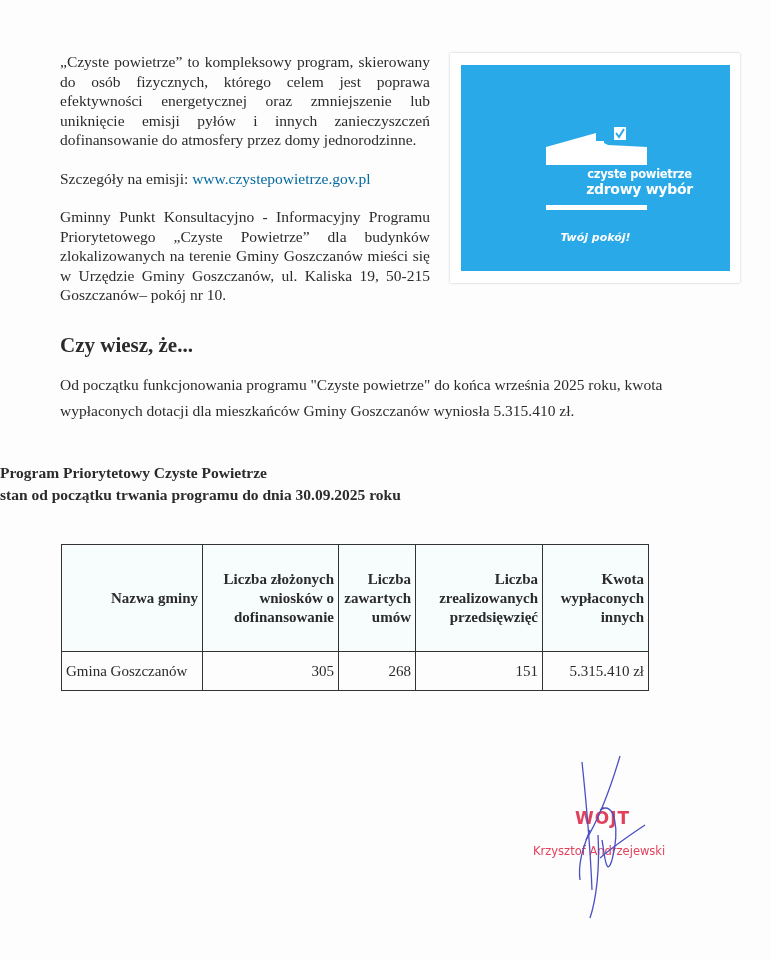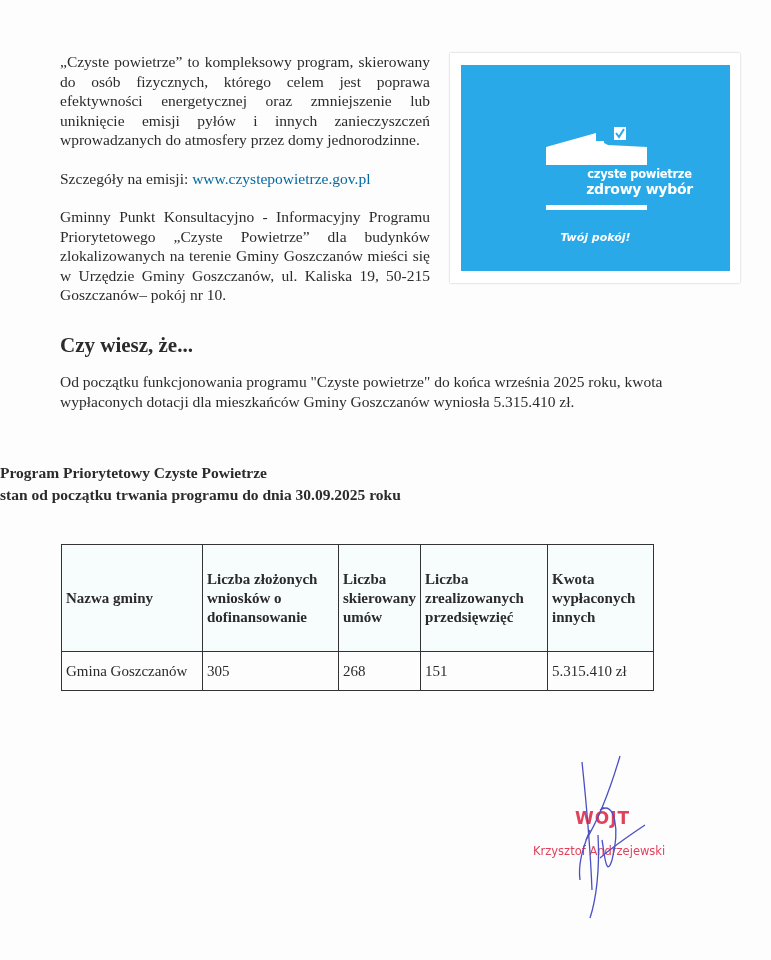--- a/index.html
+++ b/index.html
@@ -31,51 +31,51 @@
     .logo .line2 { top: 116px; font-size: 14px; }
     .logo .bar { position: absolute; left: 85px; width: 101px; top: 140px; height: 5px; background: #fff; }
     .logo .tag {
       position: absolute; top: 166px; left: 0; width: 100%; text-align: center; color: #fff;
       font-family: "DejaVu Sans", sans-serif; font-style: italic; font-weight: bold; font-size: 11px;
     }
     .did-you-know {
       position: absolute; left: 60px; top: 333px; font-weight: bold; font-size: 21px;
     }
     .fact {
-      position: absolute; left: 60px; top: 372px; width: 680px; font-size: 15.5px; line-height: 20px;
+      position: absolute; left: 60px; top: 372px; width: 680px; font-size: 15.5px; line-height: 26px;
     }
     .tbl-title {
       position: absolute; left: 0; top: 462px; width: 771px; text-align: left;
       font-weight: bold; font-size: 15.5px; line-height: 22px;
     }
     table.data {
       position: absolute; left: 61px; top: 544px; border-collapse: collapse;
       font-size: 15px;
     }
     table.data th, table.data td {
-      border: 1.5px solid #333; text-align: left; vertical-align: middle; padding: 0 4px;
+      border: 1.5px solid #333; text-align: right; vertical-align: middle; padding: 0 4px;
     }
     table.data th { background: #f7fdfd; font-weight: bold; line-height: 19px; height: 106px; }
     table.data td { height: 38px; }
     table.data td.name { text-align: left; padding-left: 4px; }
     .signature { position: absolute; left: 520px; top: 740px; width: 170px; height: 190px; }
     .sig-title {
       position: absolute; left: 575px; top: 808px; color: #e2415c;
       font-family: "DejaVu Sans", sans-serif; font-weight: bold; font-size: 17px; letter-spacing: 1px;
     }
     .sig-name {
       position: absolute; left: 533px; top: 844px; color: #e2415c;
       font-family: "DejaVu Sans", sans-serif; font-size: 11.5px;
     }
   </style>
 </head>
 <body>
 
 <div class="intro">
-  <p>„Czyste powietrze” to kompleksowy program, skierowany do osób fizycznych, którego celem jest poprawa efektywności energetycznej oraz zmniejszenie lub uniknięcie emisji pyłów i innych zanieczyszczeń wprowadzanych do atmosfery przez domy jednorodzinne.</p>
+  <p>„Czyste powietrze” to kompleksowy program, skierowany do osób fizycznych, którego celem jest poprawa efektywności energetycznej oraz zmniejszenie lub uniknięcie emisji pyłów i innych zanieczyszczeń dofinansowanie do atmosfery przez domy jednorodzinne.</p>
   <p><span>Szczegóły na emisji: </span><a>www.czystepowietrze.gov.pl</a></p>
   <p>Gminny Punkt Konsultacyjno - Informacyjny Programu Priorytetowego „Czyste Powietrze” dla budynków zlokalizowanych na terenie Gminy Goszczanów mieści się w Urzędzie Gminy Goszczanów, ul. Kaliska 19, 50-215 Goszczanów– pokój nr 10.</p>
 </div>
 
 <div class="logo-frame"></div>
 <div class="logo">
   <svg width="101" height="38" viewBox="0 0 101 38">
     <polygon points="0,20 50,6 50,14 58,14 58,16 62,18 101,20 101,38 0,38" fill="#fff"></polygon>
     <rect x="68" y="0" width="12" height="13" fill="#fff"></rect>
     <polyline points="70,6 73,10 78,2" fill="none" stroke="#2aa9e8" stroke-width="2"></polyline>
@@ -92,21 +92,21 @@
 <div class="tbl-title">
   <div>Program Priorytetowy Czyste Powietrze</div>
   <div>stan od początku trwania programu do dnia 30.09.2025 roku</div>
 </div>
 
 <table class="data">
   <thead>
     <tr>
       <th style="width:132px">Nazwa gminy</th>
       <th style="width:127px">Liczba złożonych wniosków o dofinansowanie</th>
-      <th style="width:68px">Liczba skierowany umów</th>
+      <th style="width:68px">Liczba zawartych umów</th>
       <th style="width:118px">Liczba zrealizowanych przedsięwzięć</th>
       <th style="width:97px">Kwota wypłaconych innych</th>
     </tr>
   </thead>
   <tbody>
     <tr>
       <td class="name">Gmina Goszczanów</td>
       <td>305</td>
       <td>268</td>
       <td>151</td>

